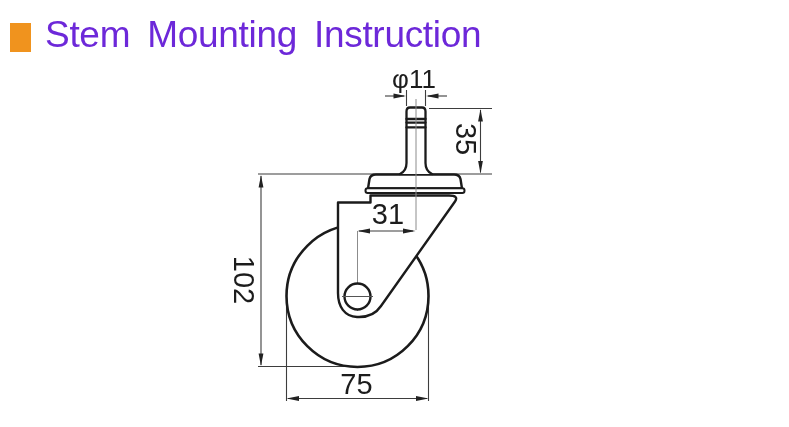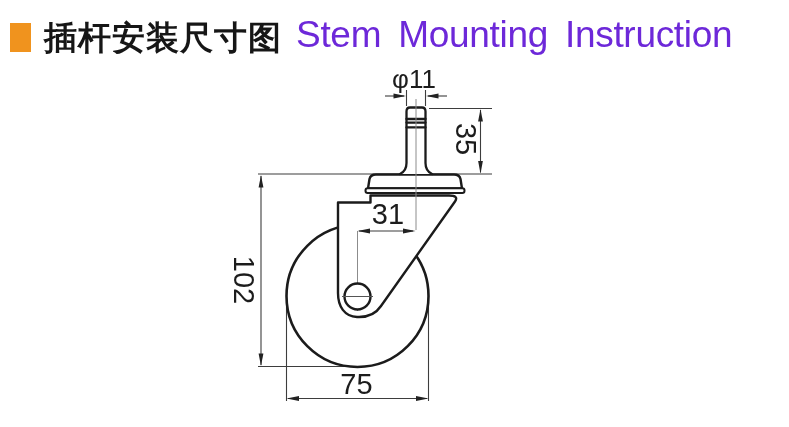--- a/index.html
+++ b/index.html
@@ -36,21 +36,20 @@
   .dimtxt{font-size:29px;}
   .diatxt{font-size:26px;}
 </style>
 </head>
 <body>
 
 <div class="canvas">
 
   <div class="title-bar">
     <span class="bullet"></span>
-    <h1 class="title-zh">插杆安装尺寸图</h1>
     <span class="title-en">Stem Mounting Instruction</span>
   </div>
 
   <svg class="drawing" width="789" height="427" viewBox="0 0 789 427">
 
     <g stroke="#3d3d3d" stroke-width="1.1" fill="none">
       <line x1="258" y1="174" x2="492" y2="174"></line>
       <line x1="429" y1="108.5" x2="492" y2="108.5"></line>
       <line x1="258" y1="366.5" x2="352" y2="366.5"></line>
       <line x1="286.5" y1="300" x2="286.5" y2="401"></line>

